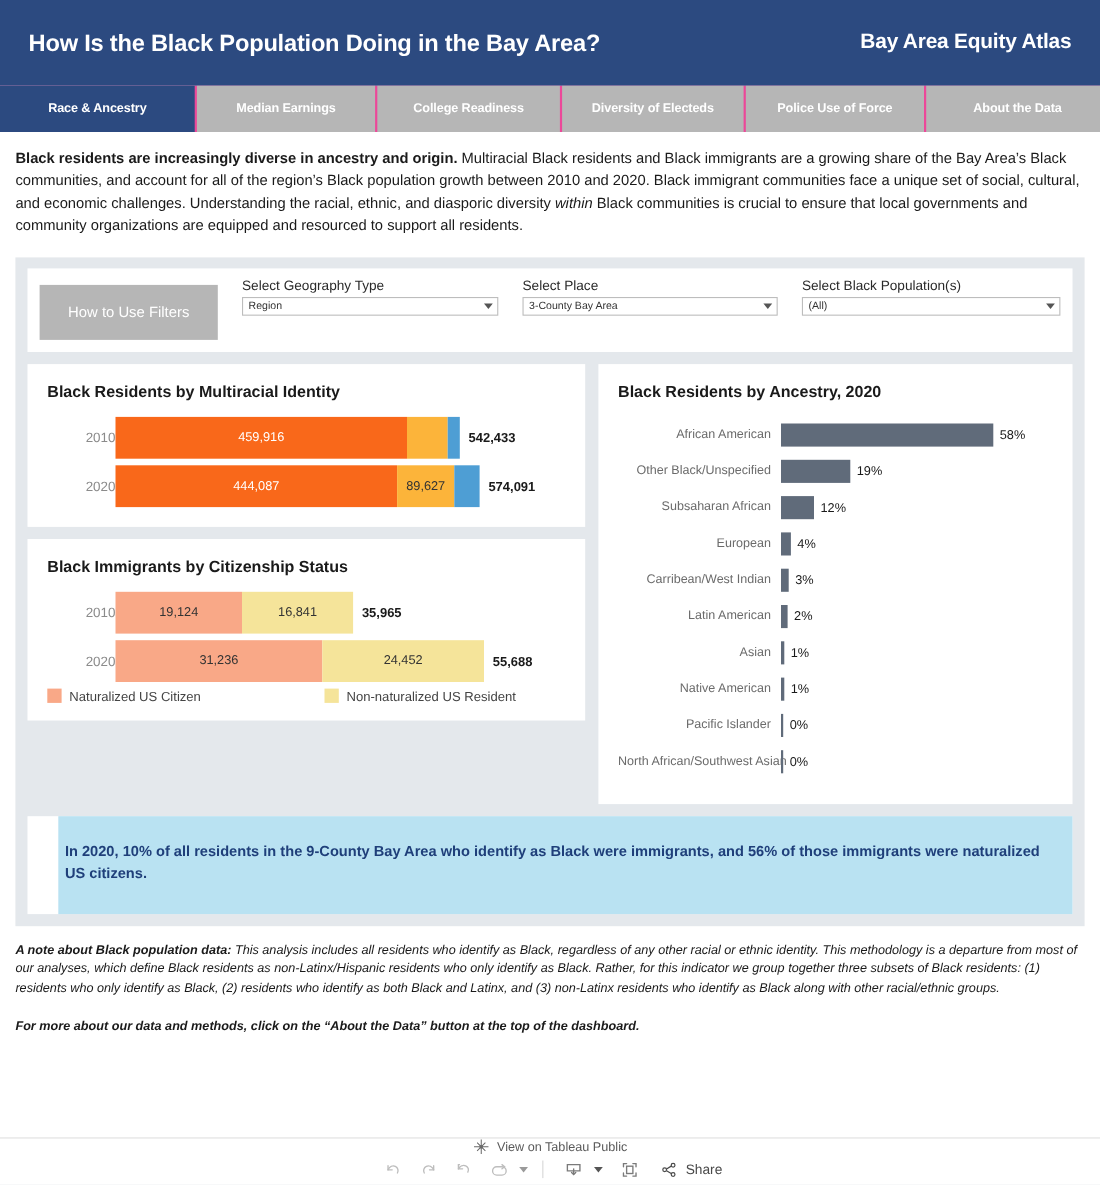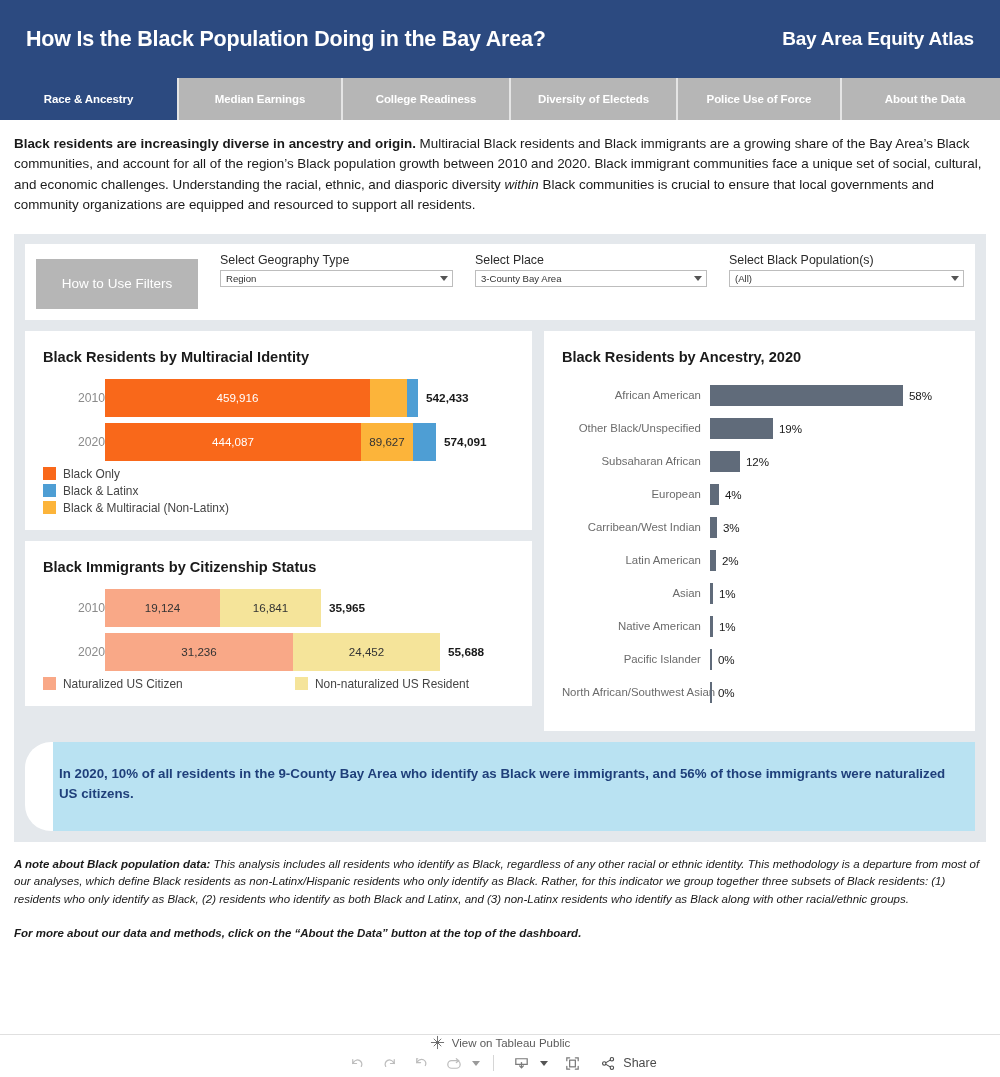--- a/index.html
+++ b/index.html
@@ -21,21 +21,21 @@
   .header-title {
     color:#ffffff; font-size:21.5px; font-weight:bold;
     letter-spacing:-0.2px;
   }
   .header-brand {
     color:#ffffff; font-size:19px; font-weight:bold;
     letter-spacing:-0.2px;
   }
 
   
-  .tabs { display:flex; gap:2px; background:#e5e5e5; height:42px; }
+  .tabs { display:flex; gap:2px; background:#ec4899; height:42px; }
   .tab {
     flex:0 0 auto; height:42px;
     display:flex; align-items:center; justify-content:center;
     color:#ffffff; font-size:11.5px; font-weight:bold;
     background:#b6b6b6; cursor:pointer;
     letter-spacing:-0.1px;
   }
   .tab.active { background:#2c4a80; }
   .tab-0 { width:177px; }
   .tab-1 { width:166px; }
@@ -126,21 +126,21 @@
   
   .arow { display:flex; align-items:center; height:33px; }
   .arow-label {
     width:148px; text-align:right; padding-right:9px;
     font-size:11.4px; color:#6b6b6b; white-space:nowrap;
   }
   .abar { height:21px; background:#606b7a; min-width:2px; }
   .aval { margin-left:6px; font-size:11.6px; color:#1a1a1a; }
 
   
-  .callout-wrap { background:#ffffff; margin-top:11px; padding:0 0 0 28px;border-radius:26px; }
+  .callout-wrap { background:#ffffff; margin-top:11px; padding:0 0 0 28px; }
   .callout {
     background:#b9e2f2; color:#1f3f7a; font-weight:bold;
     font-size:13.3px; line-height:1.55; padding:22px 24px 26px 6px;
   }
 
   
   .notes {
     padding:14px 14px 0 14px; font-size:11.5px; line-height:1.54;
     font-style:italic; color:#1a1a1a;
   }
@@ -243,34 +243,20 @@
         <div class="srow">
           <div class="srow-year">2020</div>
           <div class="sbar">
             <div class="seg" style="width:256px;background:#f9681a">444,087</div>
             <div class="seg dark" style="width:52px;background:#fcb43a">89,627</div>
             <div class="seg" style="width:23px;background:#4e9ed4"></div>
           </div>
           <div class="stotal">574,091</div>
         </div>
 
-        <div class="legend">
-          <div class="legend-item lw-a">
-            <span class="legend-sw" style="background:#f9681a"></span>
-            <span>Black Only</span>
-          </div>
-          <div class="legend-item lw-b">
-            <span class="legend-sw" style="background:#4e9ed4"></span>
-            <span>Black &amp; Latinx</span>
-          </div>
-          <div class="legend-item lw-full">
-            <span class="legend-sw" style="background:#fcb43a"></span>
-            <span>Black &amp; Multiracial (Non-Latinx)</span>
-          </div>
-        </div>
       </div>
 
       <div class="card">
         <div class="card-title">Black Immigrants by Citizenship Status</div>
 
         <div class="srow">
           <div class="srow-year">2010</div>
           <div class="sbar">
             <div class="seg dark" style="width:115px;background:#f9a887">19,124</div>
             <div class="seg dark" style="width:101px;background:#f5e49a">16,841</div>

